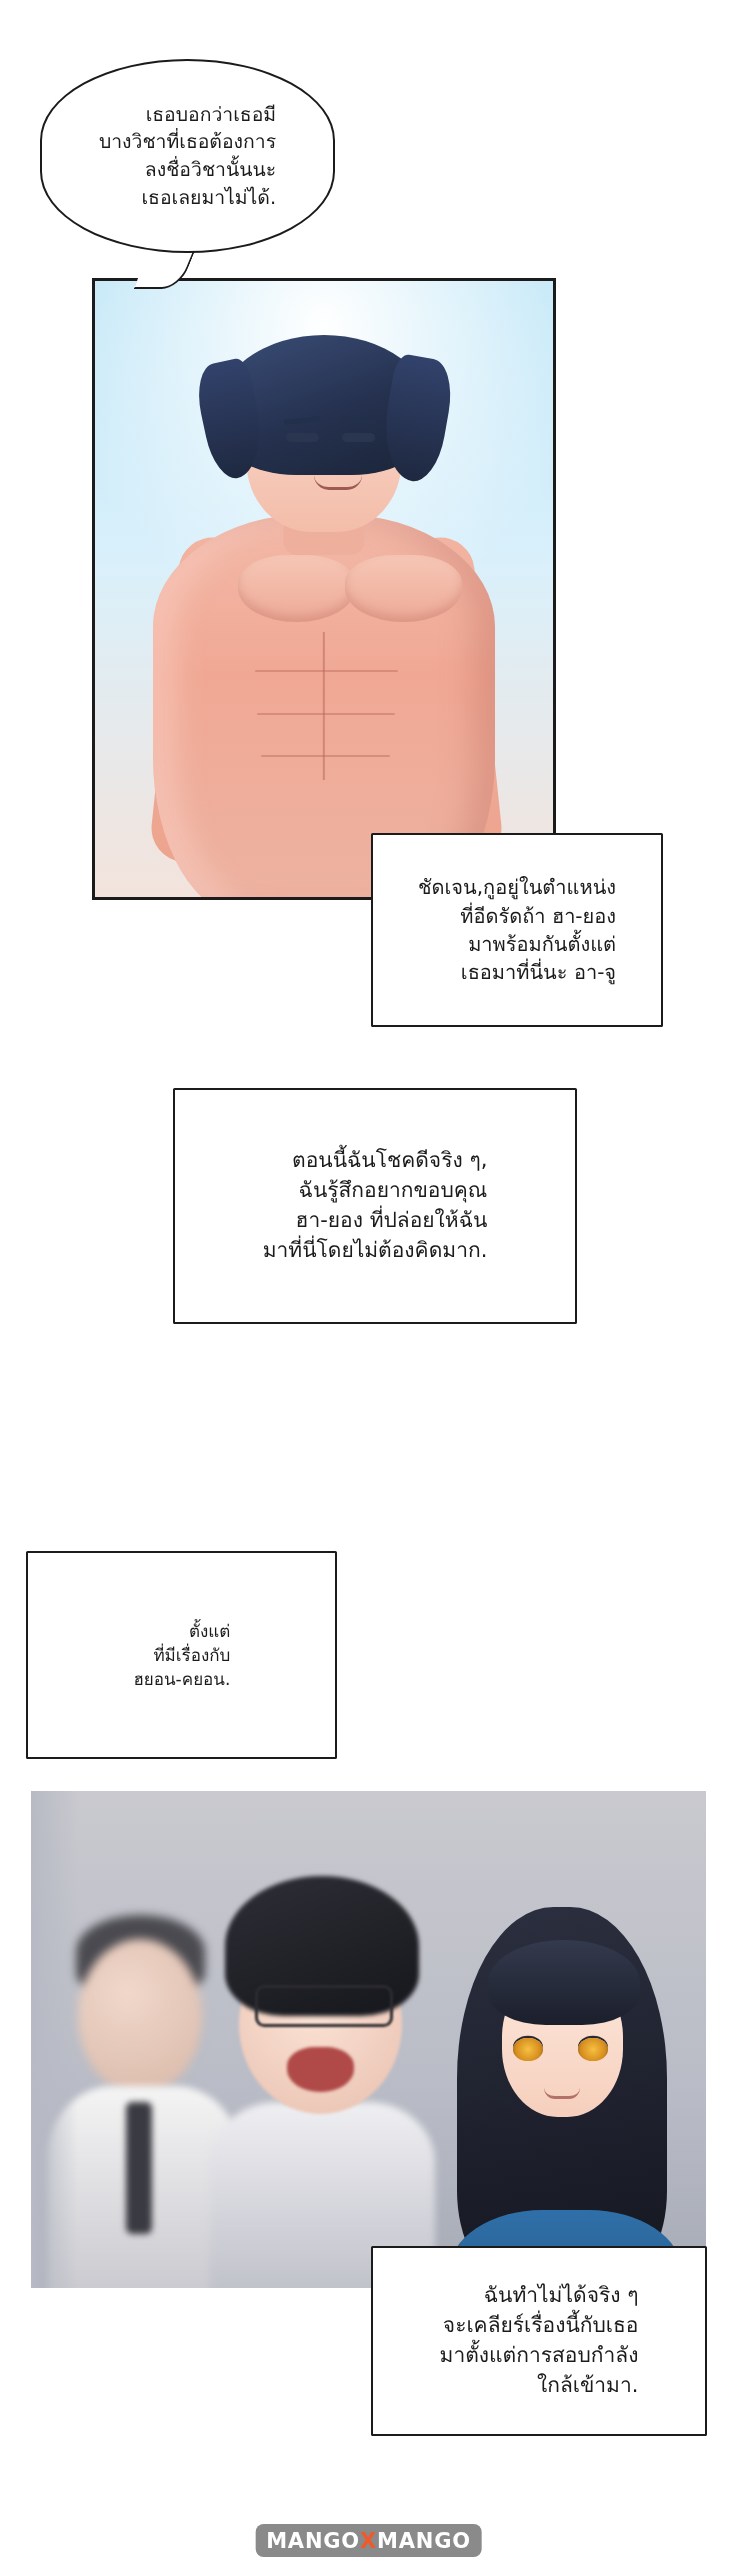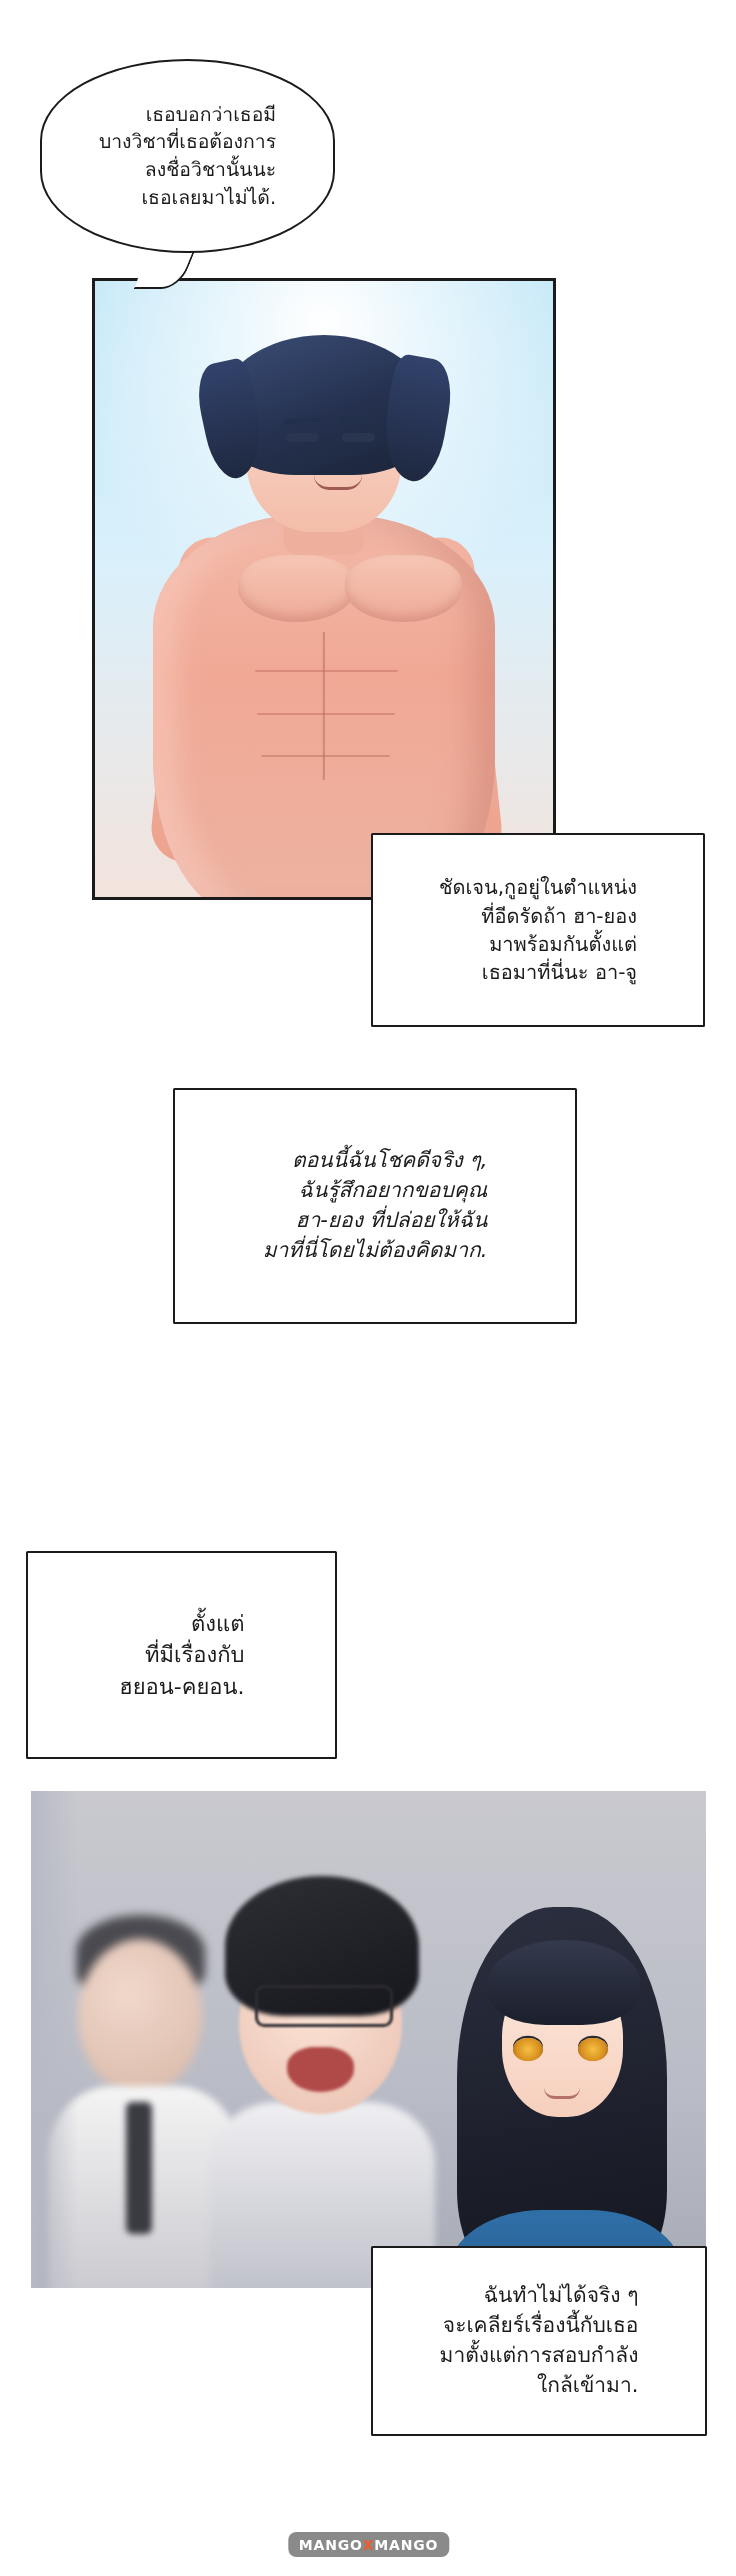--- a/index.html
+++ b/index.html
@@ -347,42 +347,41 @@
     top: 227px;
     width: 75px;
     height: 12.4px;
     background: #ffffff;
   }
 
   
   .b2 {
     left: 371px;
     top: 833px;
-    width: 334px;
+    width: 292px;
     height: 194px;
     font-size: 20px;
     padding: 6.2px 15.5px;
   }
   
   .b3 {
     left: 173px;
     top: 1088px;
     width: 404px;
     height: 236px;
     font-size: 21px;
     padding: 6.2px 18.6px;
-    font-style: italic;
   }
   
   .b4 {
     left: 26.4px;
     top: 1551px;
     width: 311px;
     height: 208px;
-    font-size: 22px;
+    font-size: 17px;
     padding: 6.2px 15.5px;
   }
   
   .b5 {
     left: 371px;
     top: 2246px;
     width: 336px;
     height: 190px;
     font-size: 21px;
     padding: 6.2px 15.5px;
@@ -391,21 +390,21 @@
   
   .watermark {
     position: absolute;
     left: 50%;
     bottom: 18.6px;
     transform: translateX(-50%);
     display: flex;
     align-items: center;
     font-family: "DejaVu Sans", sans-serif;
     font-weight: bold;
-    font-size: 14px;
+    font-size: 21px;
     letter-spacing: 0.8px;
     color: #ffffff;
     background: #8a8a8a;
     padding: 4.7px 11px;
     border-radius: 8px;
   }
   .watermark .x {
     color: #f05a2a;
   }
 </style>

